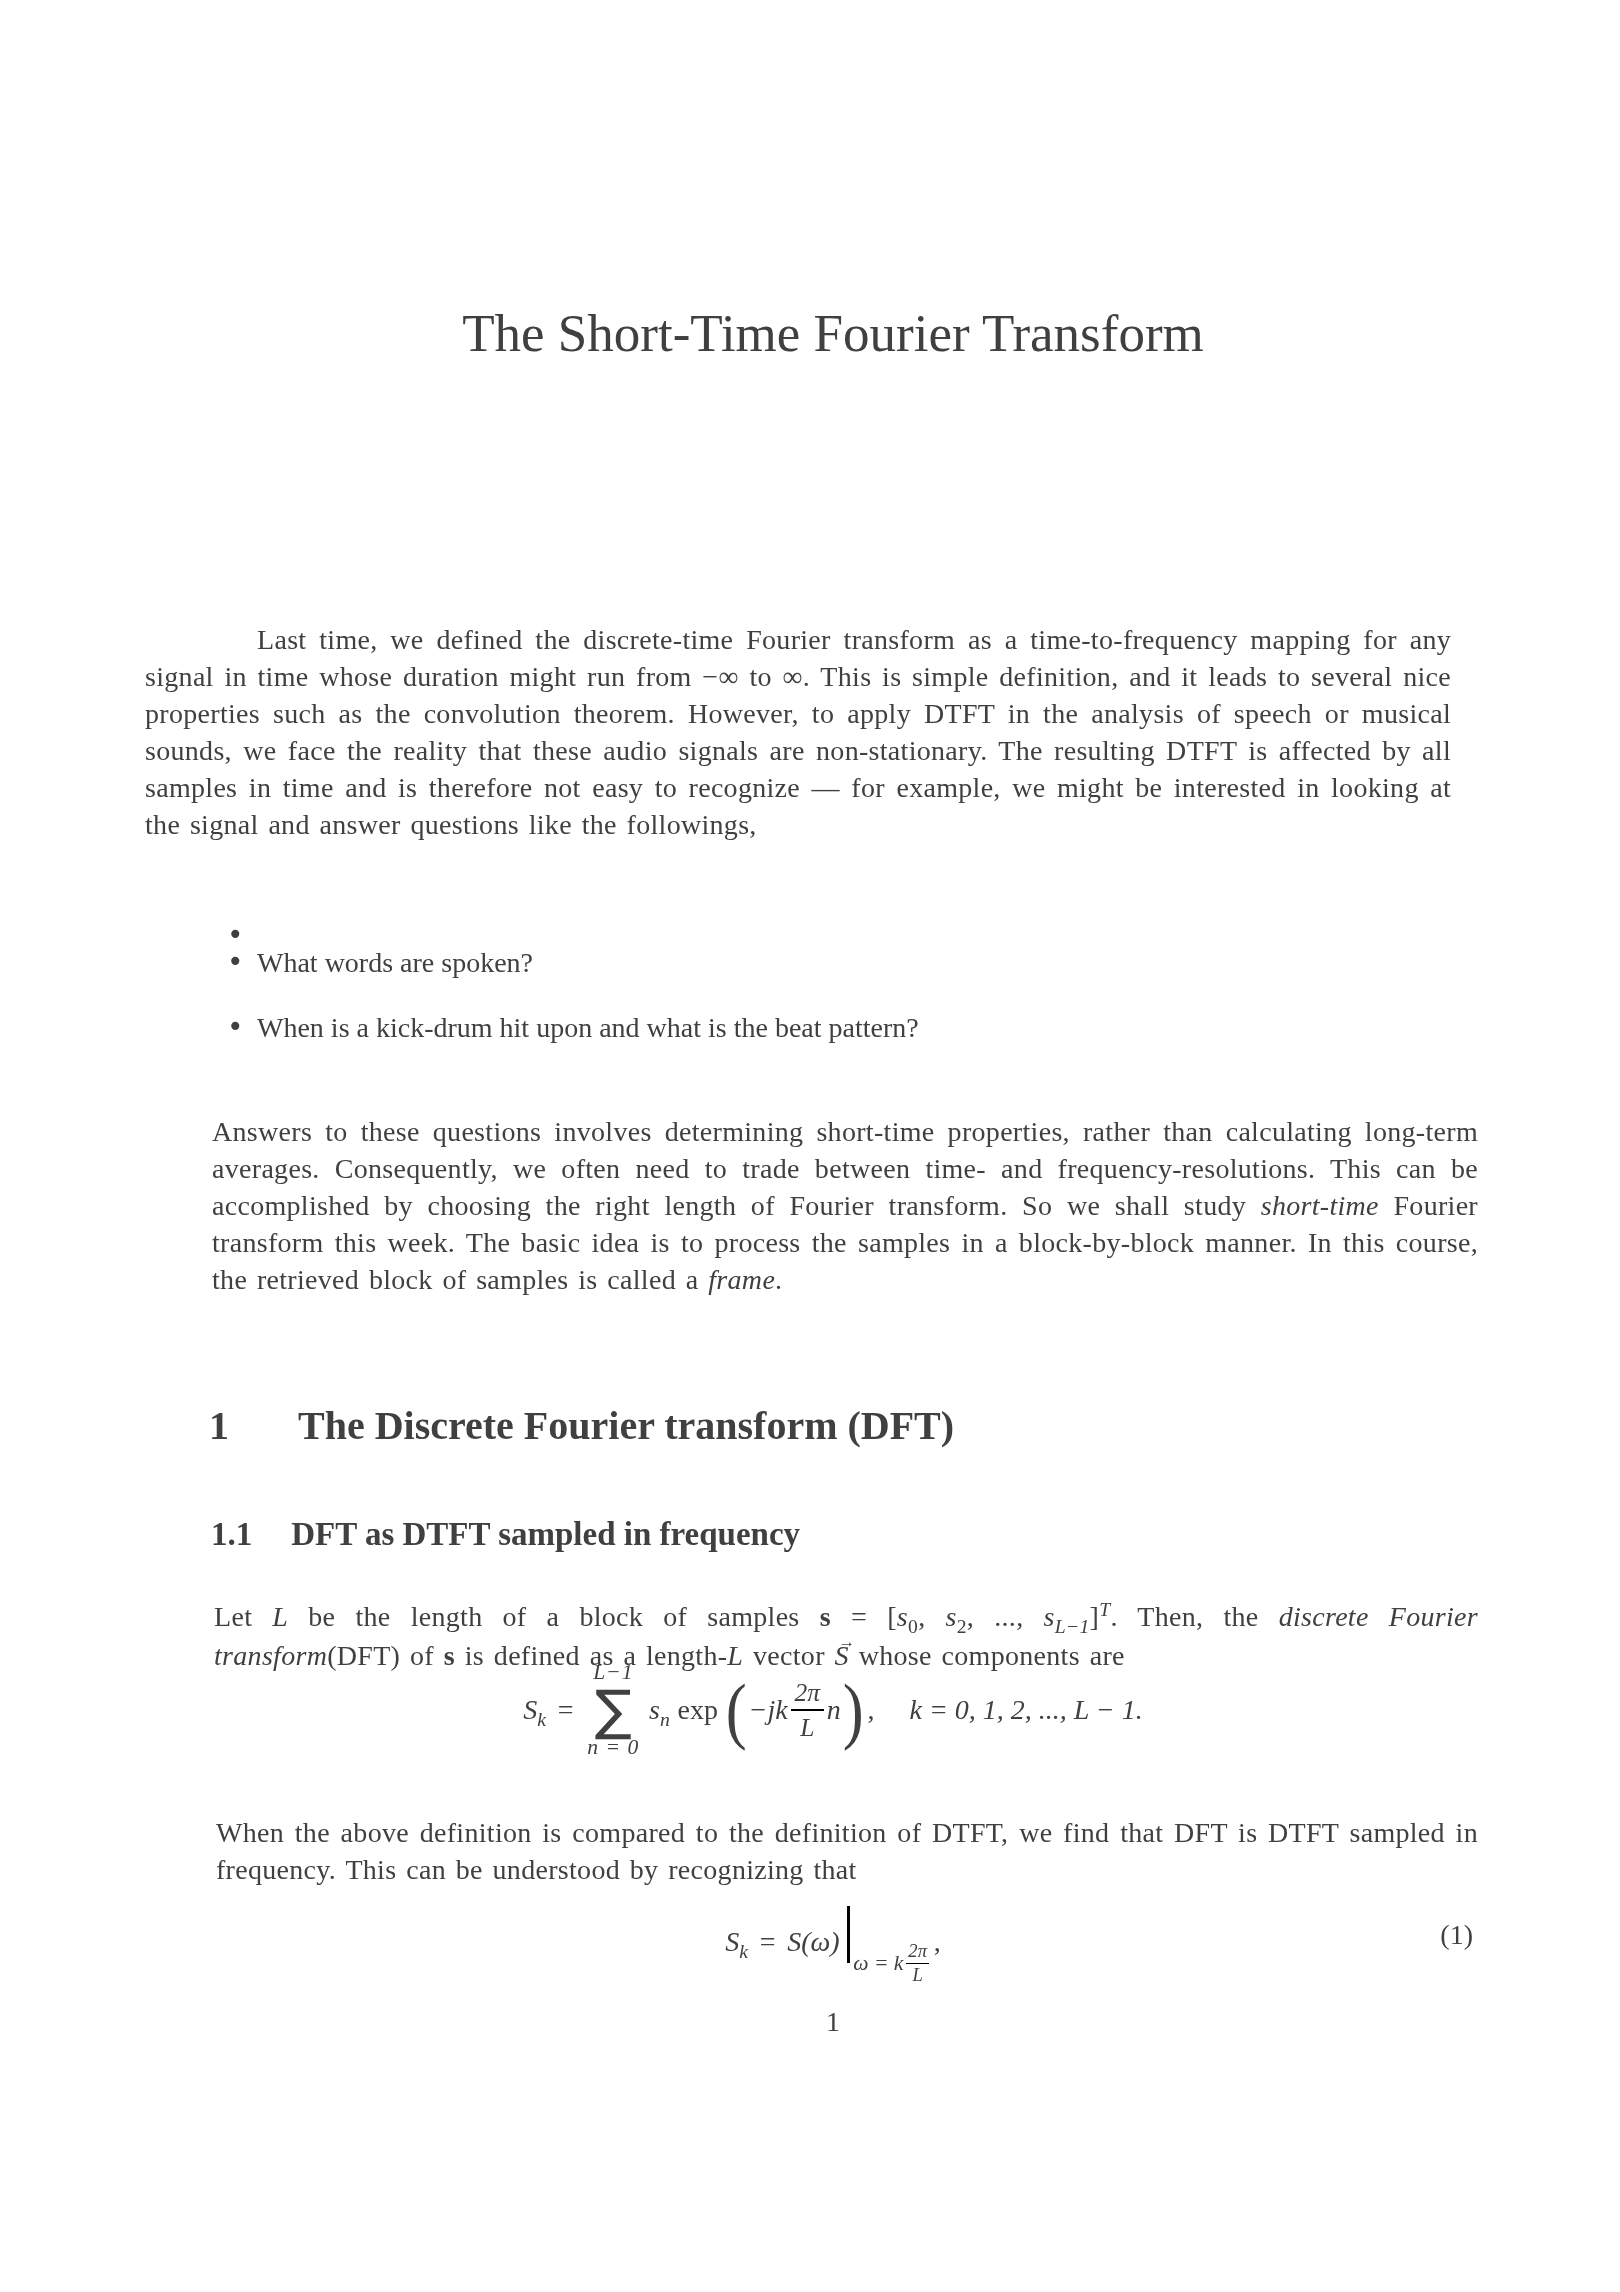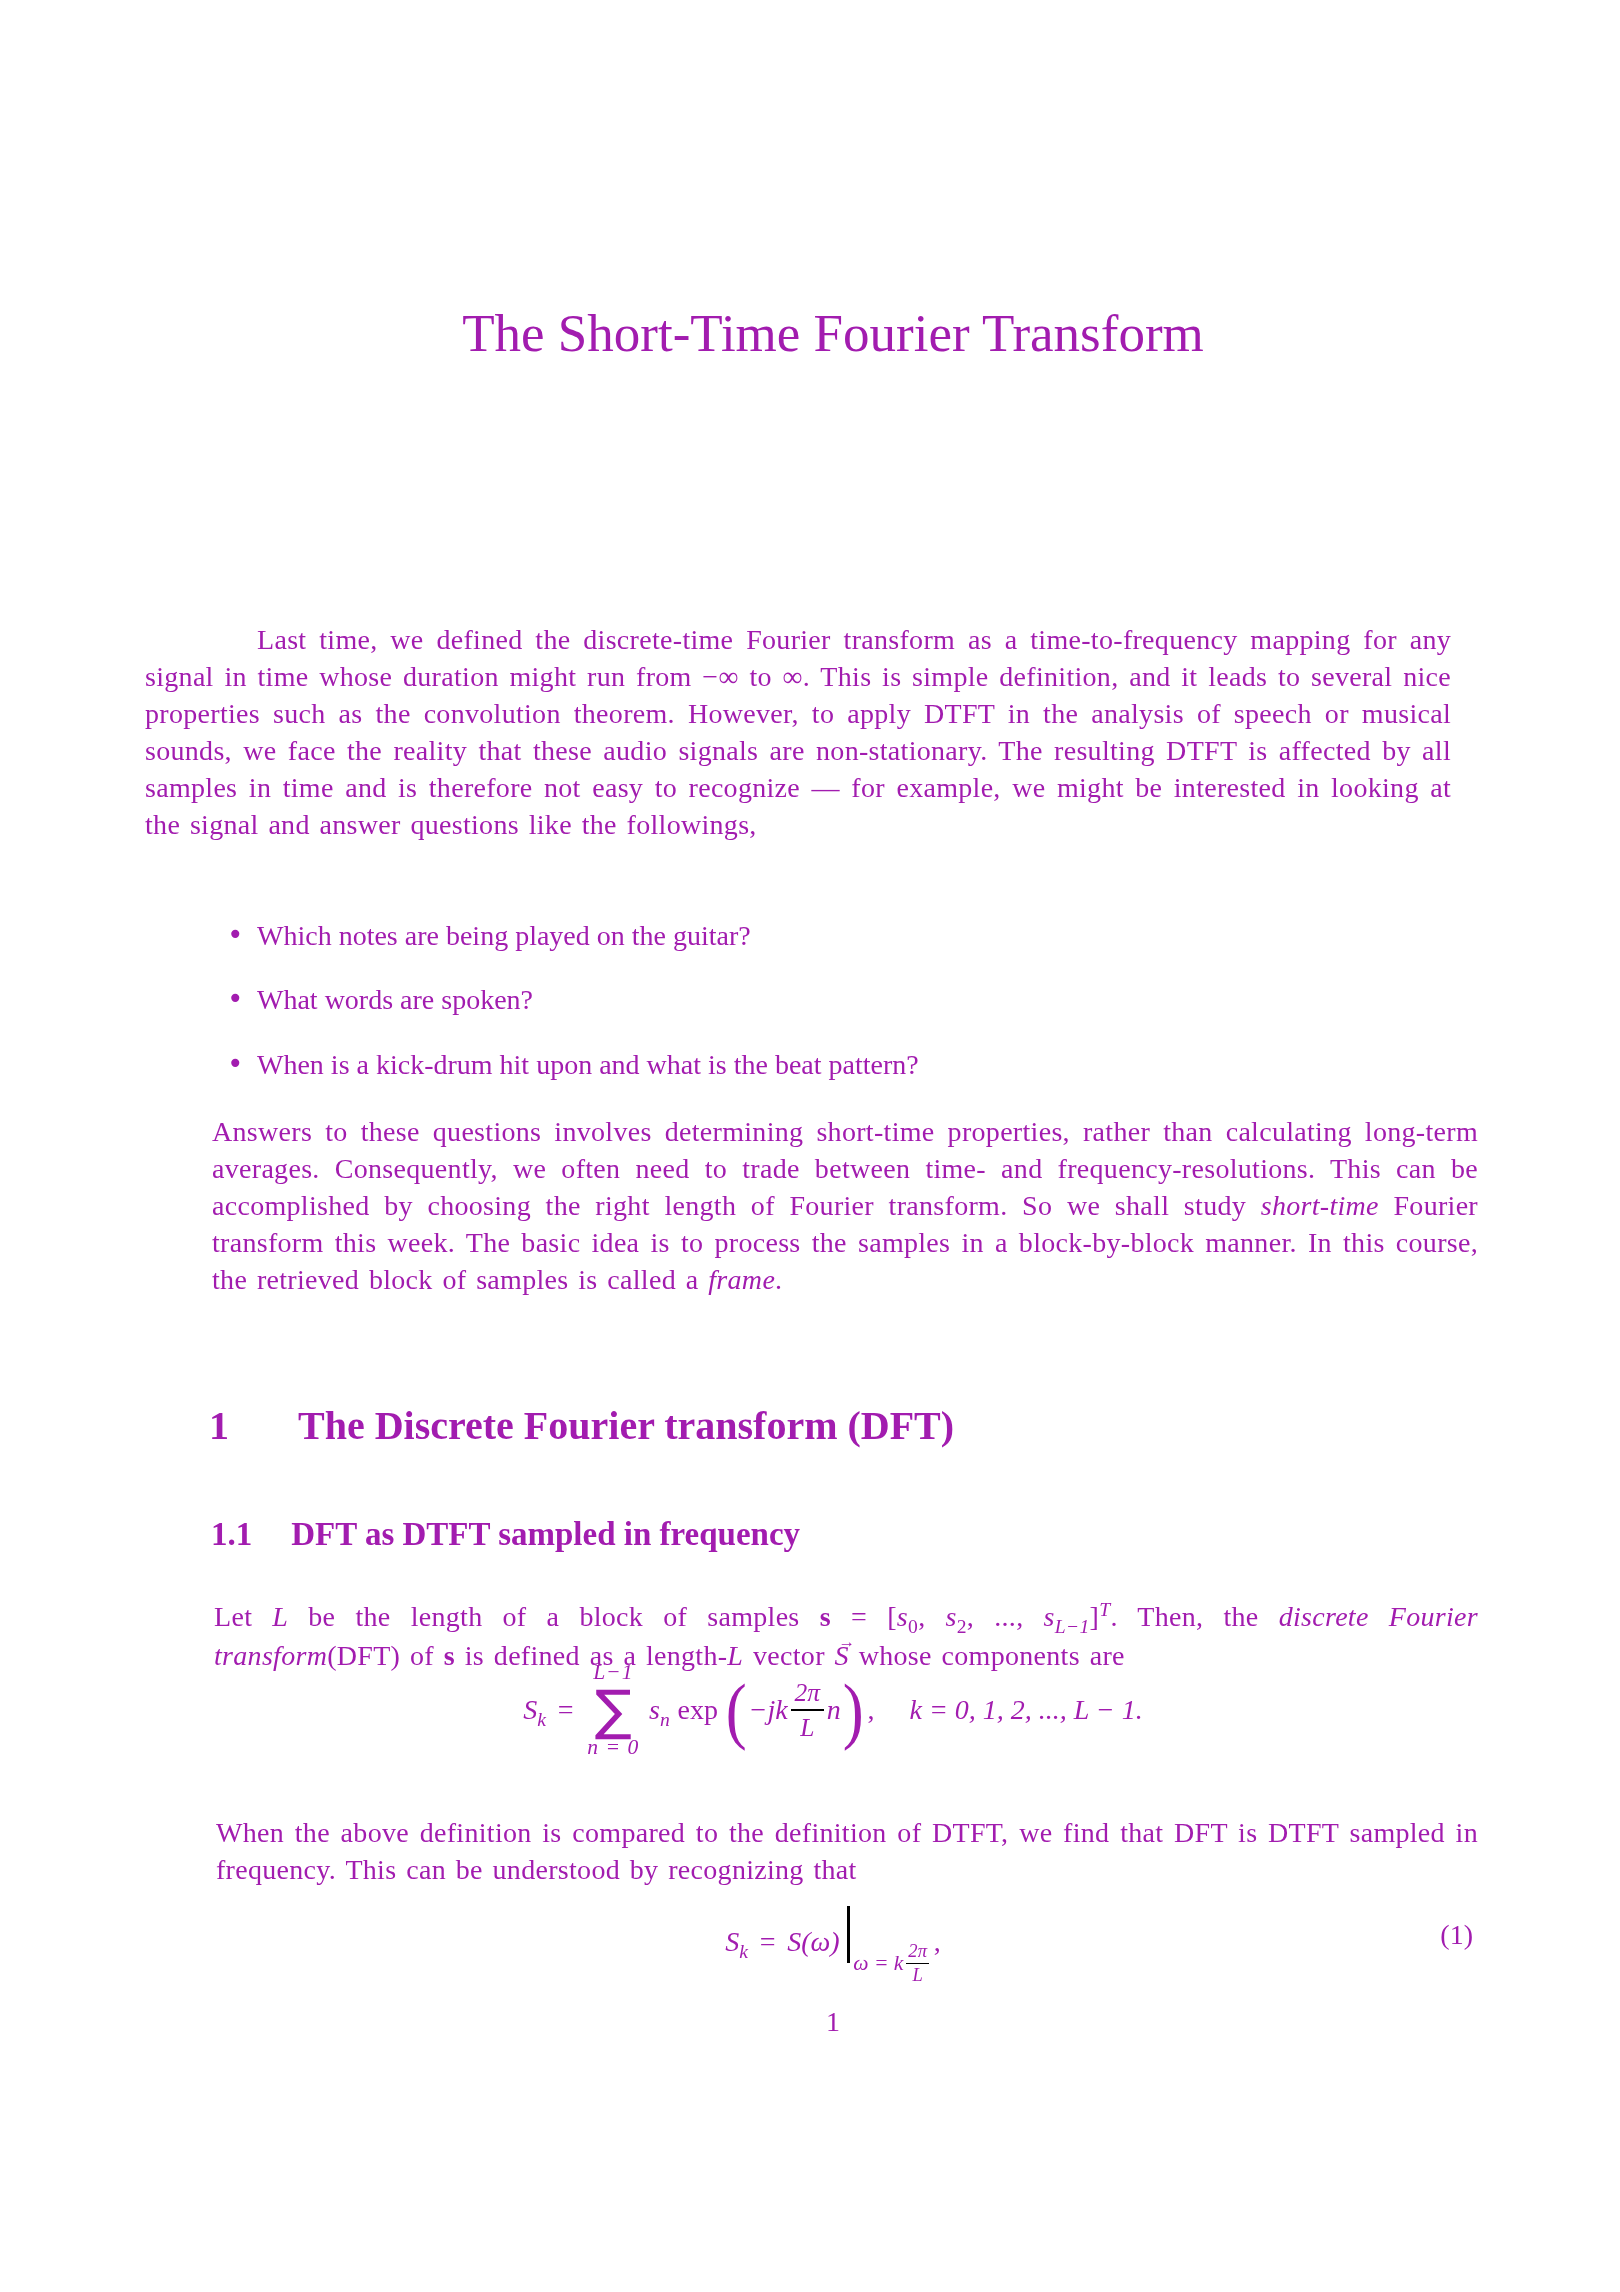--- a/index.html
+++ b/index.html
@@ -1,20 +1,20 @@
 <!DOCTYPE html>
 <html><head>
 <meta charset="utf-8">
 <style>
   html,body{margin:0;padding:0;background:#ffffff;}
   .page{
     position:relative;
     width:1620px;height:2293px;
     background:#ffffff;
-    color:#a21caf;
+    color:#404040;
     font-family:"Liberation Serif","DejaVu Serif",serif;
     overflow:hidden;
     text-decoration:underline;
   }
   .abs{position:absolute;}
   .center{text-align:center;}
   .it{font-style:italic;}
   .b{font-weight:bold;}
 
   
@@ -111,21 +111,20 @@
 
 <div class="page">
 
   <div class="abs center title">The Short-Time Fourier Transform</div>
 
   <p class="abs para p1">Last time, we defined the discrete-time Fourier transform as a time-to-frequency mapping for any signal in time whose duration might run from −∞ to ∞. This is simple definition, and it leads to several nice properties such as the convolution theorem. However, to apply DTFT in the analysis of speech or musical sounds, we face the reality that these audio signals are non-stationary. The resulting DTFT is affected by all samples in time and is therefore not easy to recognize — for example, we might be interested in looking at the signal and answer questions like the followings,</p>
 
   <div class="abs list">
     <div class="item">
       <span class="marker">•</span>
-      <span>Which notes are being played on the guitar?</span>
     </div>
     <div class="item">
       <span class="marker">•</span>
       <span>What words are spoken?</span>
     </div>
     <div class="item">
       <span class="marker">•</span>
       <span>When is a kick-drum hit upon and what is the beat pattern?</span>
     </div>
   </div>

